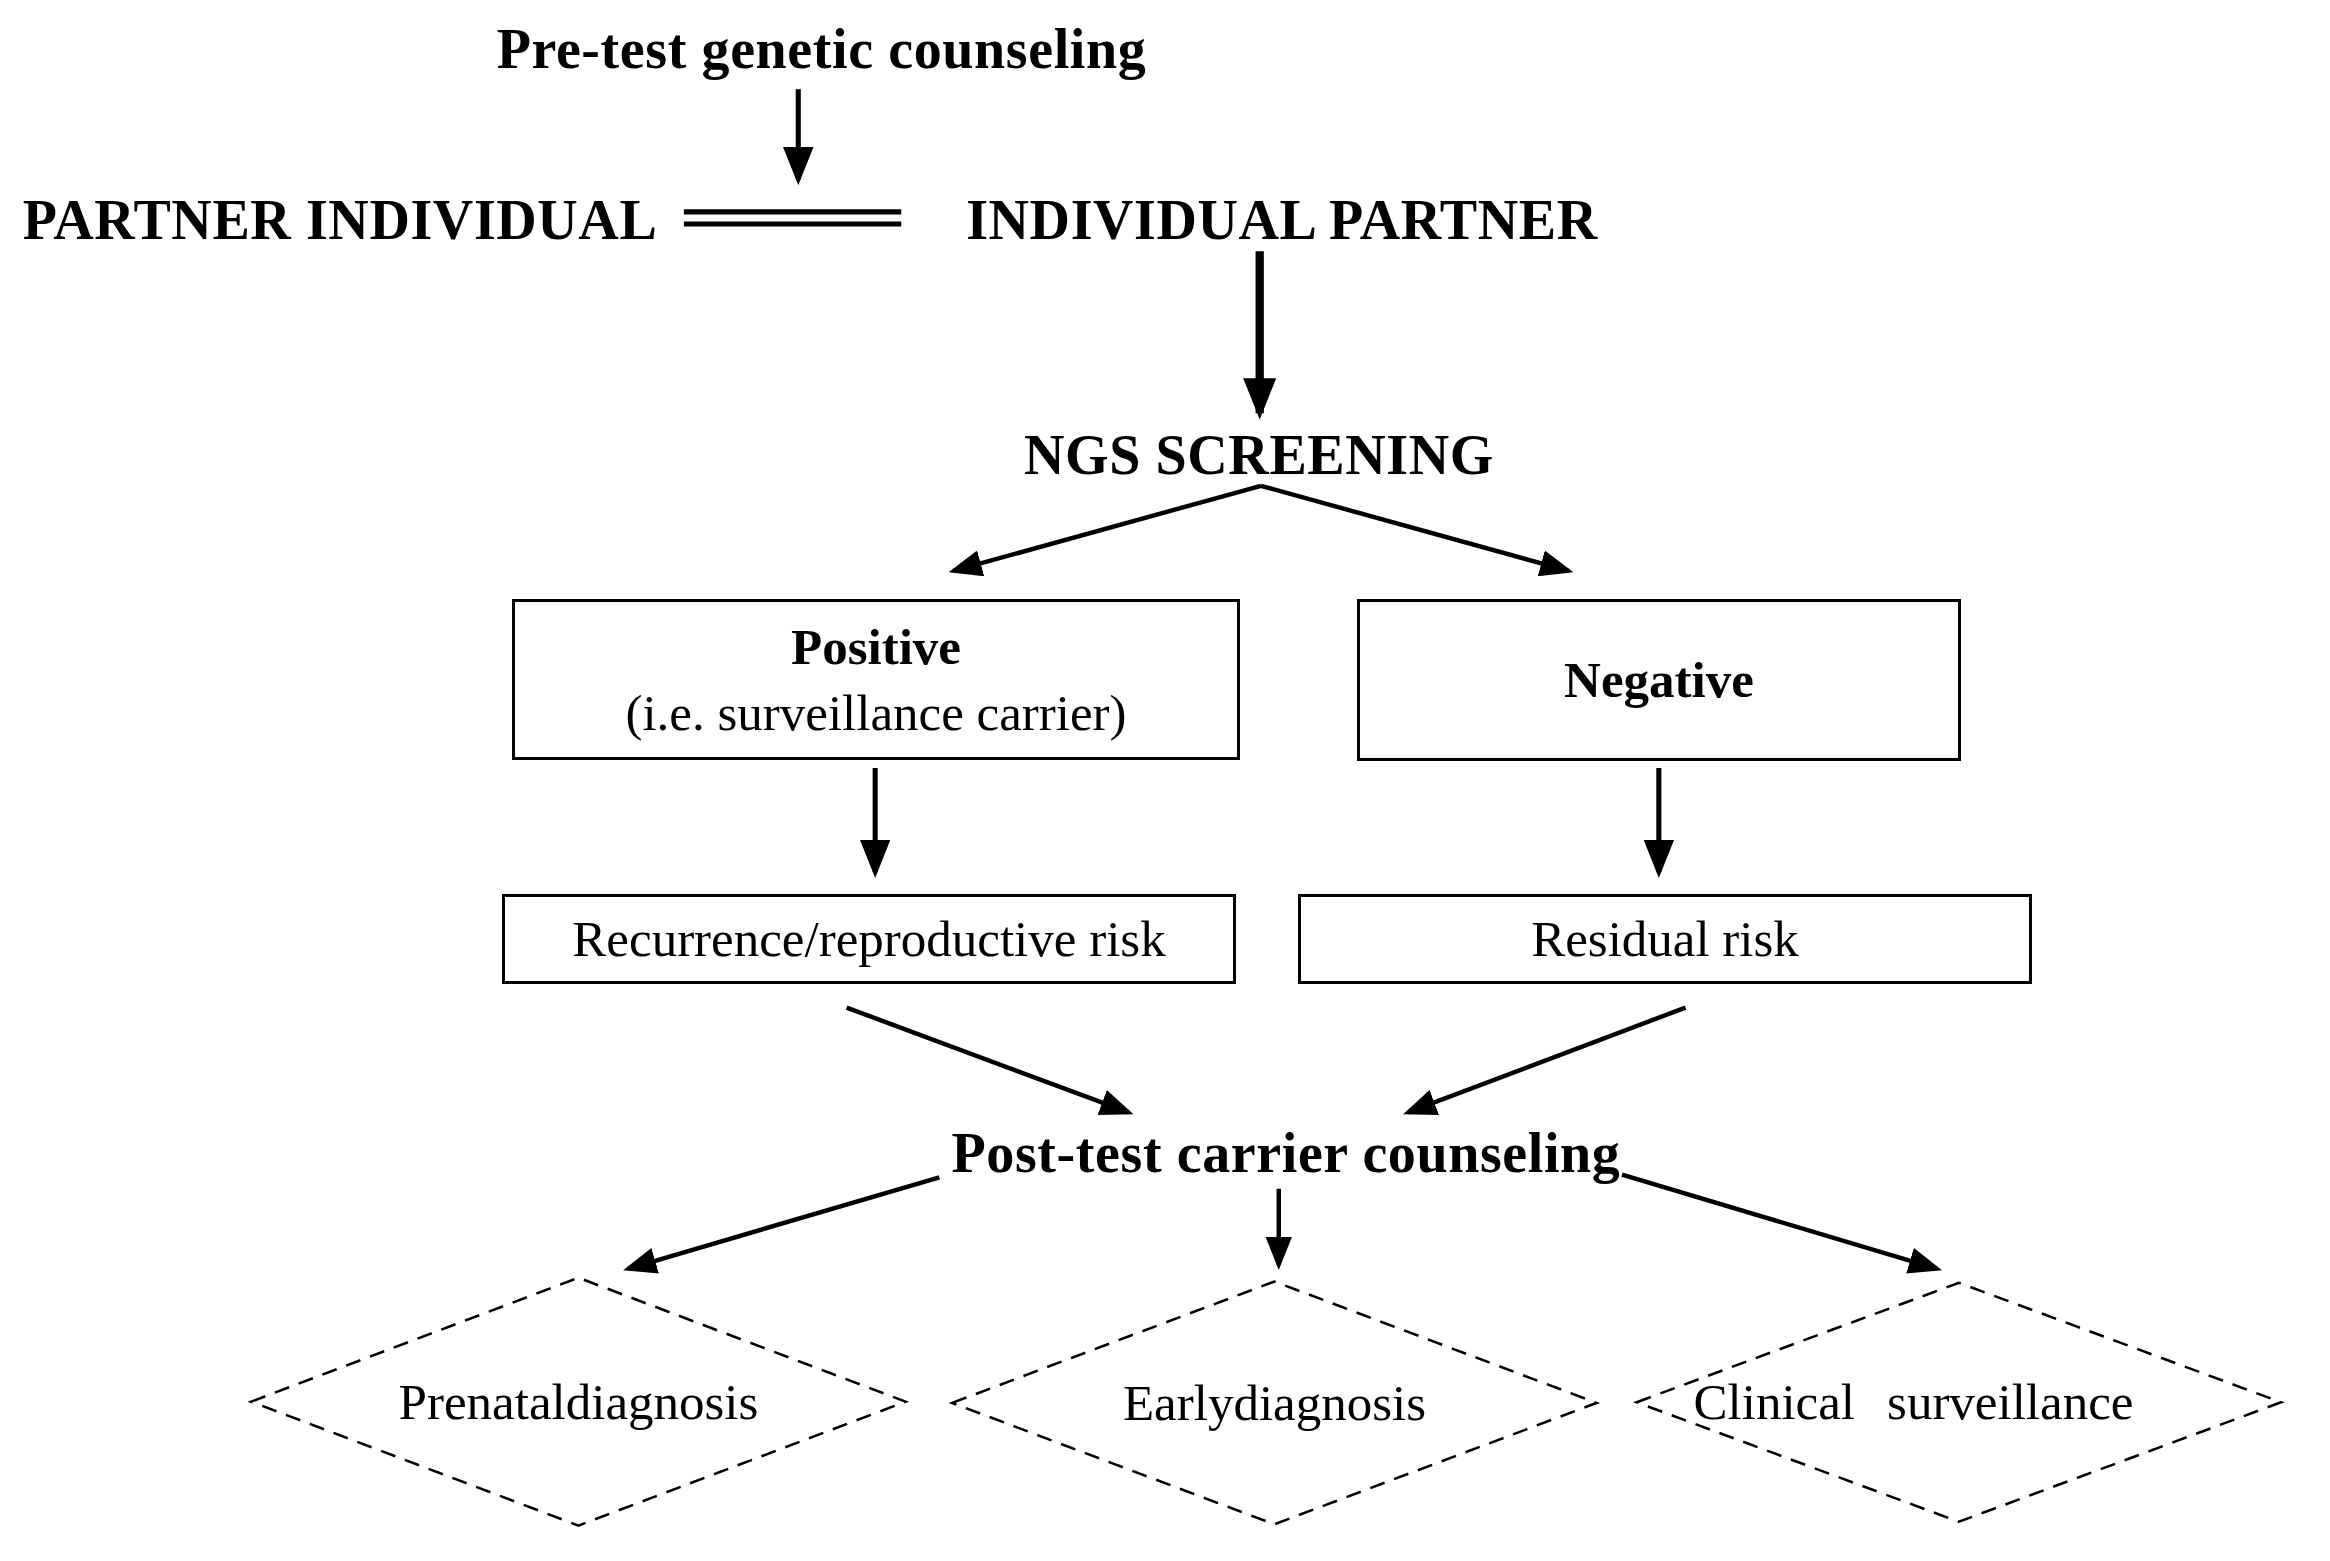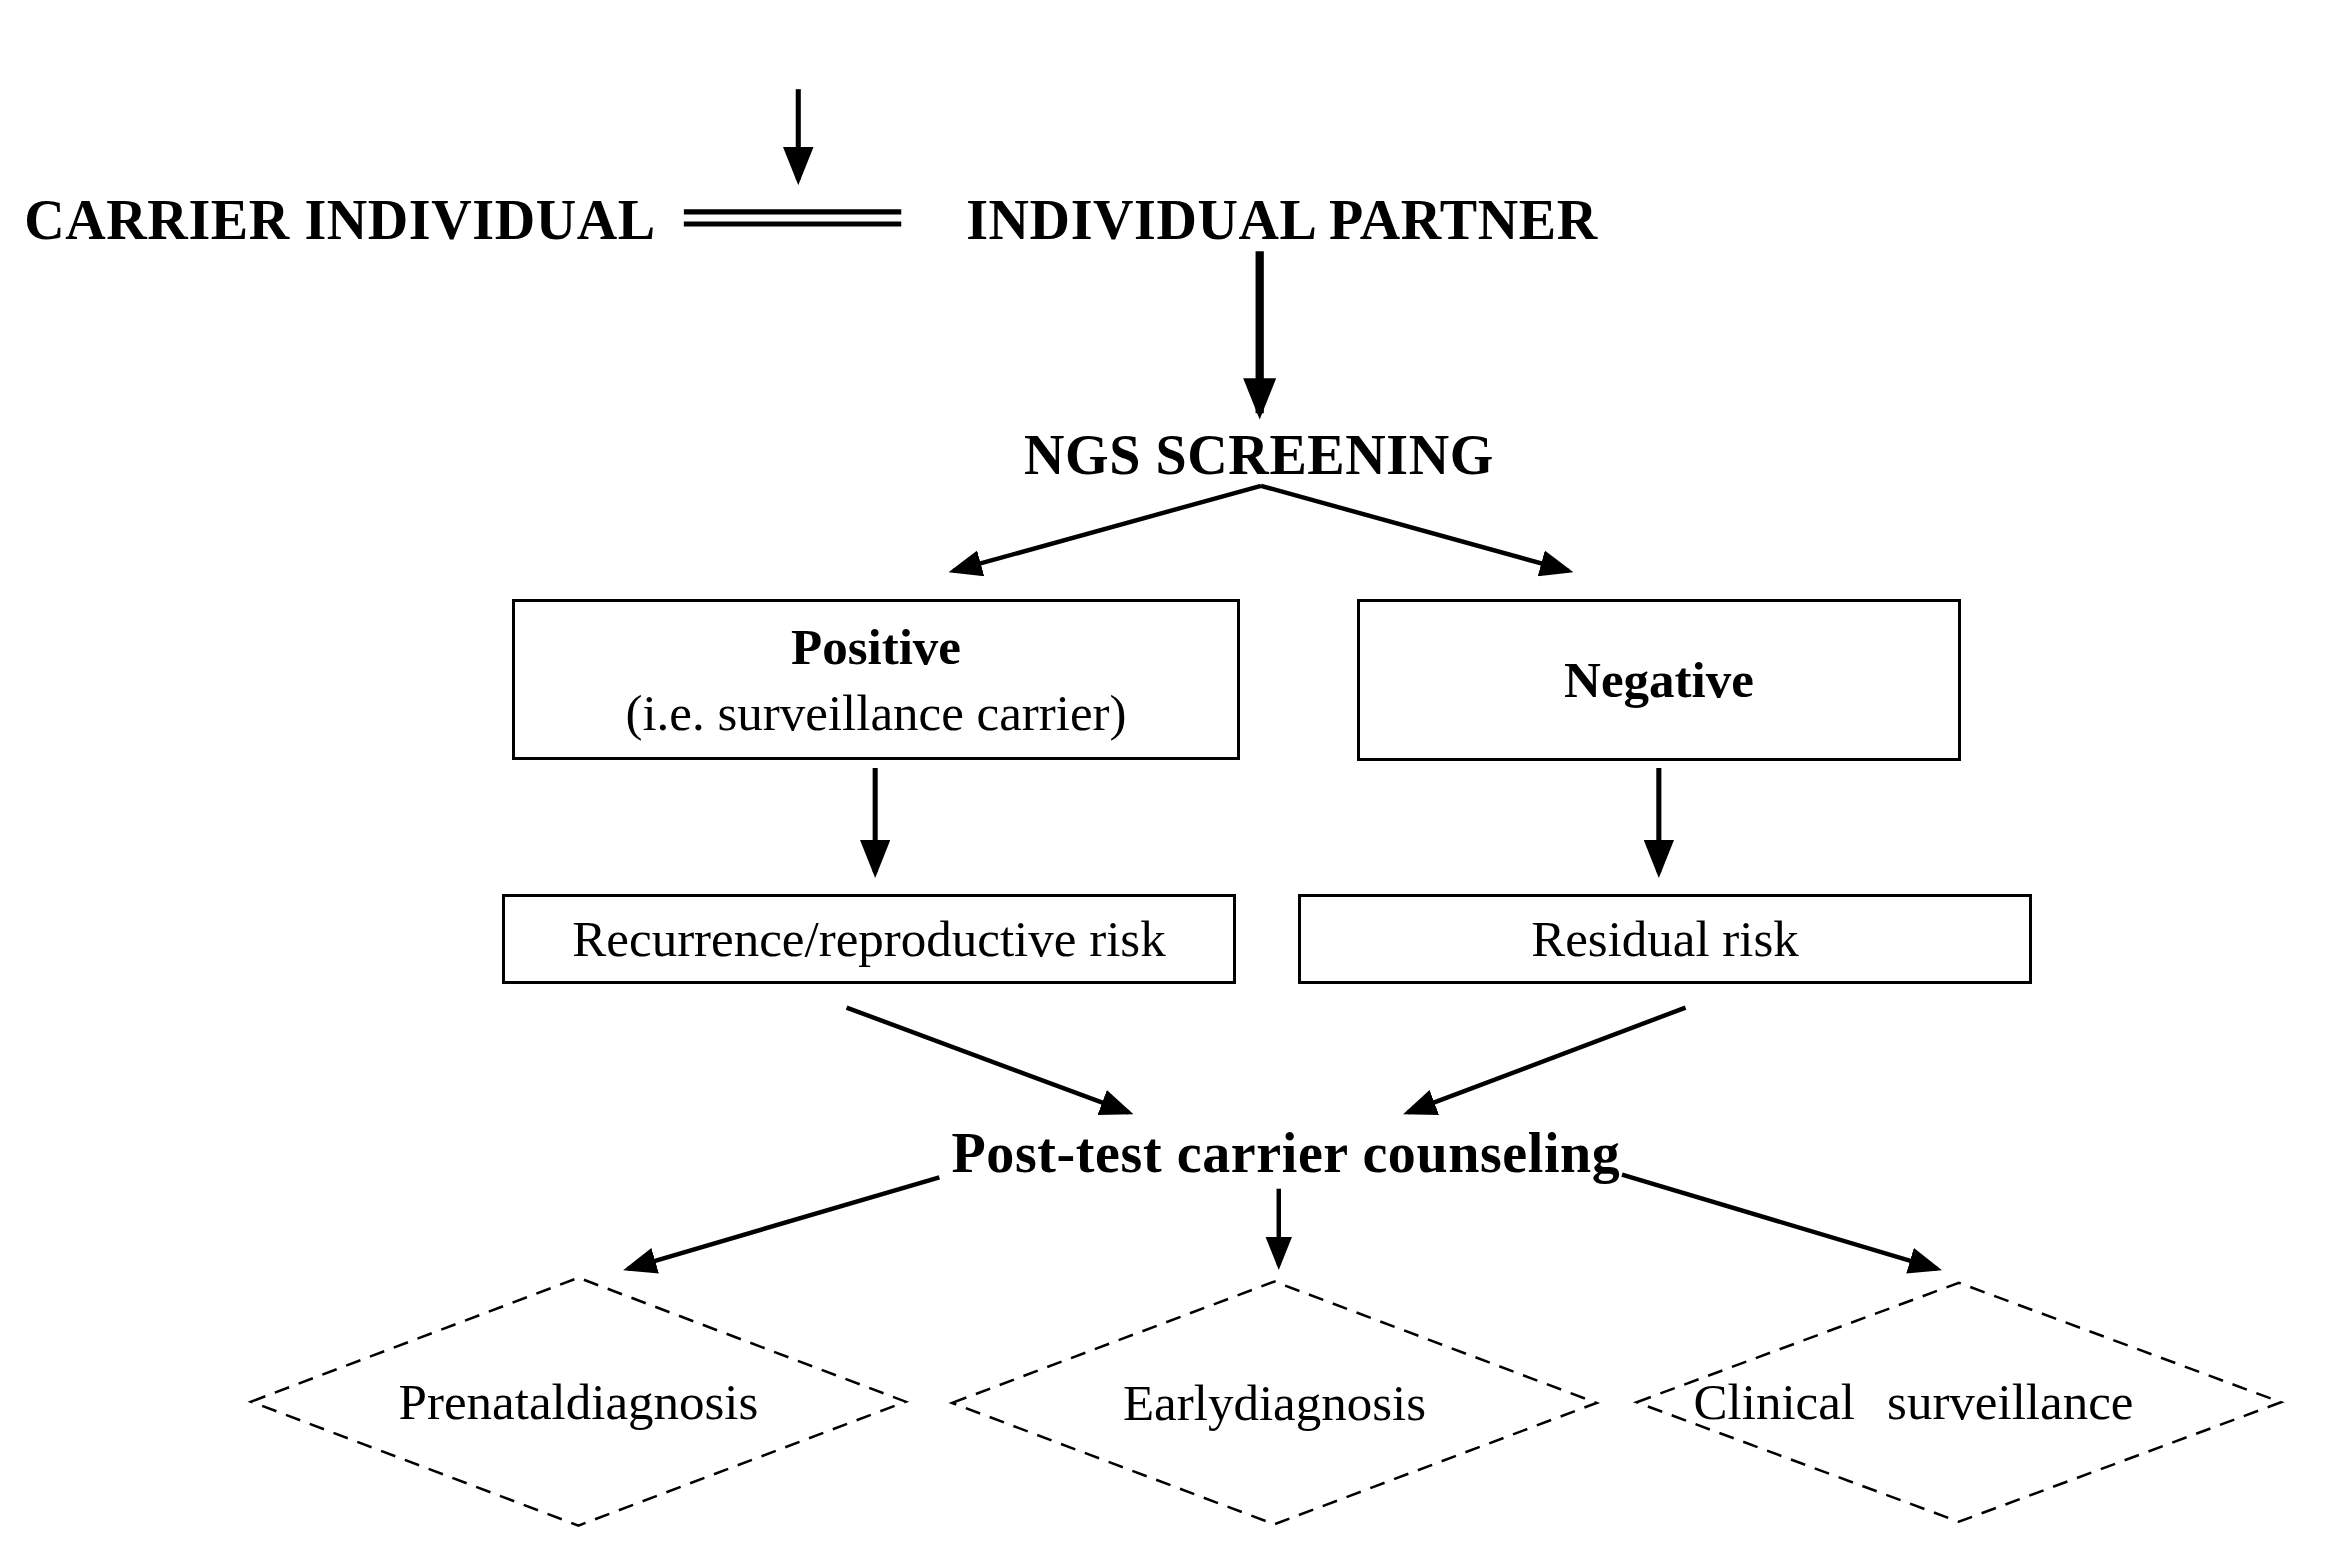--- a/index.html
+++ b/index.html
@@ -106,22 +106,23 @@
 
     <line x1="1478" y1="1852" x2="988" y2="1996" stroke="#000000" stroke-width="7" marker-end="url(#arr)"></line>
     <line x1="2012" y1="1870" x2="2012" y2="1990" stroke="#000000" stroke-width="7" marker-end="url(#arr)"></line>
     <line x1="2552" y1="1848" x2="3048" y2="1996" stroke="#000000" stroke-width="7" marker-end="url(#arr)"></line>
 
     <polygon points="395,2205 910,2010 1425,2205 910,2400" fill="none" stroke="#000000" stroke-width="4" stroke-dasharray="24 16"></polygon>
     <polygon points="1498,2207 2005,2016 2512,2207 2005,2398" fill="none" stroke="#000000" stroke-width="4" stroke-dasharray="24 16"></polygon>
     <polygon points="2575,2206 3082,2018 3589,2206 3082,2394" fill="none" stroke="#000000" stroke-width="4" stroke-dasharray="24 16"></polygon>
   </svg>
 
+  <div class="lbl big" style="left:440px; top:14px; width:763px; height:69px;">Pre-test genetic counseling</div>
 
-  <div class="lbl big" style="left:19px; top:186px; width:642px; height:67px;">CARRIER INDIVIDUAL</div>
+  <div class="lbl big" style="left:19px; top:186px; width:642px; height:67px;">PARTNER INDIVIDUAL</div>
 
   <div class="lbl big" style="left:923px; top:186px; width:718px; height:67px;">INDIVIDUAL PARTNER</div>
 
   <div class="lbl big" style="left:973px; top:421px; width:572px; height:67px;">NGS SCREENING</div>
 
   <div class="rectbox" style="left:512px; top:599px; width:728px; height:161px;">
     <div class="line1b">Positive</div>
     <div class="line2r">(i.e. surveillance carrier)</div>
   </div>
 

